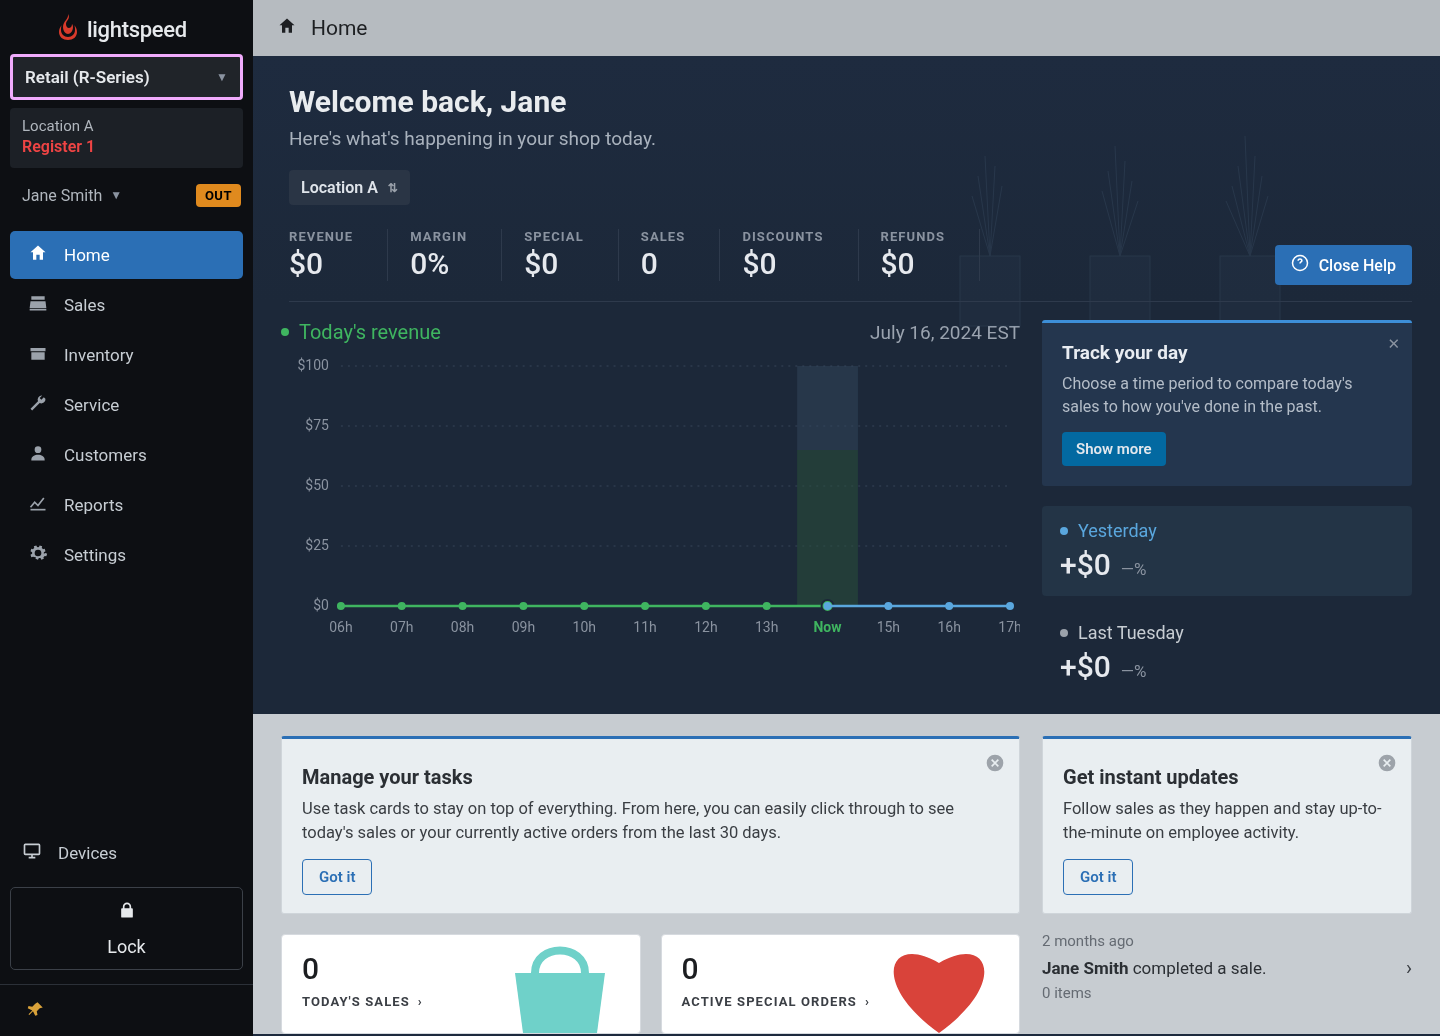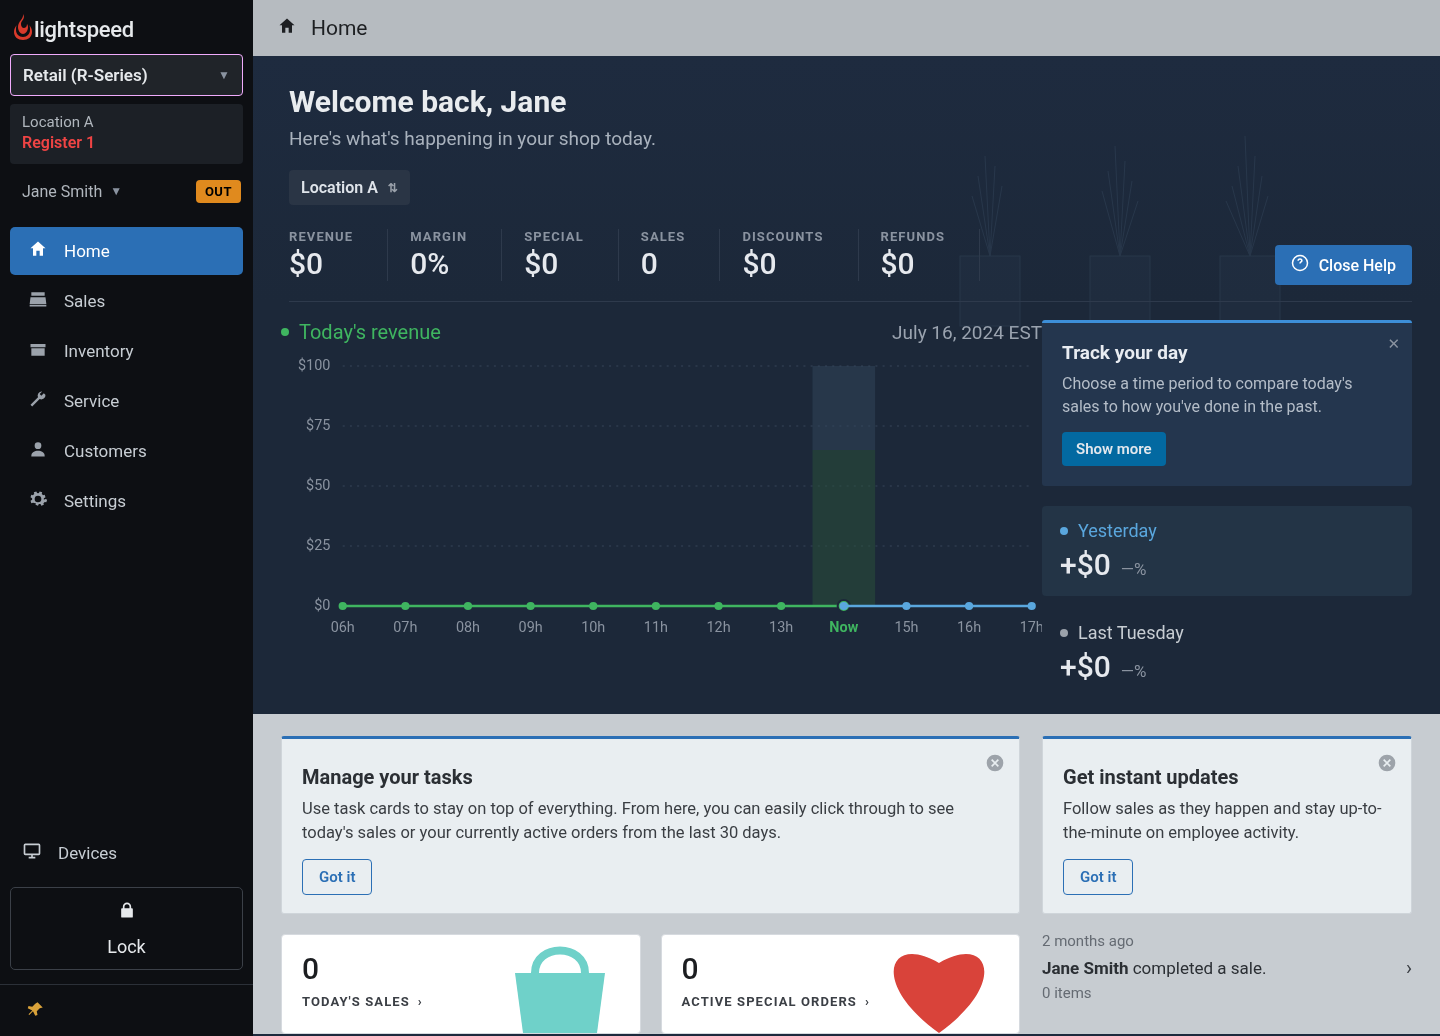--- a/index.html
+++ b/index.html
@@ -17,34 +17,36 @@
     width: 253px;
     background: #0d0f13;
     display: flex;
     flex-direction: column;
     flex-shrink: 0;
   }
   .brand {
     display: flex;
     align-items: center;
     padding: 14px 12px 10px 12px;
+    gap: 8px;
+    margin-left: 45px;
   }
   .brand-flame {
     color: #d93a2b;
   }
   .brand-word {
     color: #e6e9ec;
     font-size: 22px;
     font-weight: 500;
     letter-spacing: -0.3px;
   }
   .product-select {
     margin: 0 10px;
     background: #202429;
-    border: 1px solid #f0abfc;
+    border: 3px solid #f0abfc;
     border-radius: 4px;
     padding: 10px 12px;
     color: #e6e9ec;
     font-size: 17px;
     font-weight: 600;
     display: flex;
     justify-content: space-between;
     align-items: center;
   }
   .loc-card {
@@ -215,20 +217,21 @@
     display: flex;
     align-items: center;
     gap: 10px;
     font-size: 16px;
     font-weight: 500;
   }
   
   .chart-wrap {
     display: flex;
     padding: 18px 28px 24px 28px;
+    gap: 22px;
     background: #1c2839;
   }
   .chart-main { flex: 1; }
   .chart-head {
     display: flex;
     justify-content: space-between;
     align-items: center;
     margin-bottom: 12px;
   }
   .legend {
@@ -414,20 +417,27 @@
             <path d="M21 7a5 5 0 01-7 5L5 21l-2-2 9-9a5 5 0 015-7l-3 3 2 2 3-3c.7.8 2 2 2 2z"></path>
           </svg></span>
       <span>Service</span>
     </div>
     <div class="nav-item">
       <span class="ico"><svg class="ico" viewBox="0 0 24 24" fill="currentColor">
             <circle cx="12" cy="8" r="4"></circle>
             <path d="M4 20c0-4 4-6 8-6s8 2 8 6v1H4z"></path>
           </svg></span>
       <span>Customers</span>
+    </div>
+    <div class="nav-item">
+      <span class="ico"><svg class="ico" viewBox="0 0 24 24" fill="none" stroke="currentColor" stroke-width="2">
+            <path d="M3 17l5-6 4 4 7-9"></path>
+            <path d="M3 20h18"></path>
+          </svg></span>
+      <span>Reports</span>
     </div>
     <div class="nav-item">
       <span class="ico"><svg class="ico" viewBox="0 0 24 24" fill="currentColor">
             <path d="M12 8a4 4 0 100 8 4 4 0 000-8zm9 4l2 1-1 3-2-.5a8 8 0 01-1.5 1.5l.5 2-3 1-1-2a8 8 0 01-2 0l-1 2-3-1 .5-2A8 8 0 016 16.5L4 17l-1-3 2-1a8 8 0 010-2l-2-1 1-3 2 .5A8 8 0 017.5 6L7 4l3-1 1 2a8 8 0 012 0l1-2 3 1-.5 2A8 8 0 0118 7.5l2-.5 1 3-2 1a8 8 0 010 2z"></path>
           </svg></span>
       <span>Settings</span>
     </div>
   </div>
 
   <div class="sidebar-bottom">

